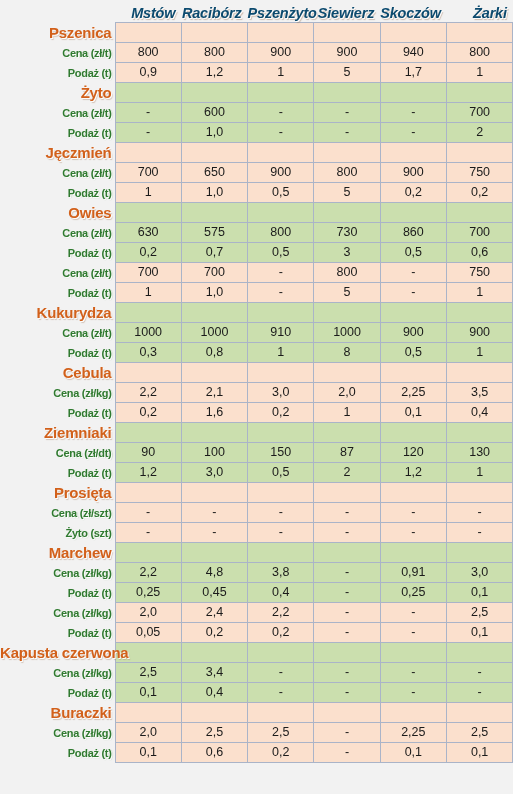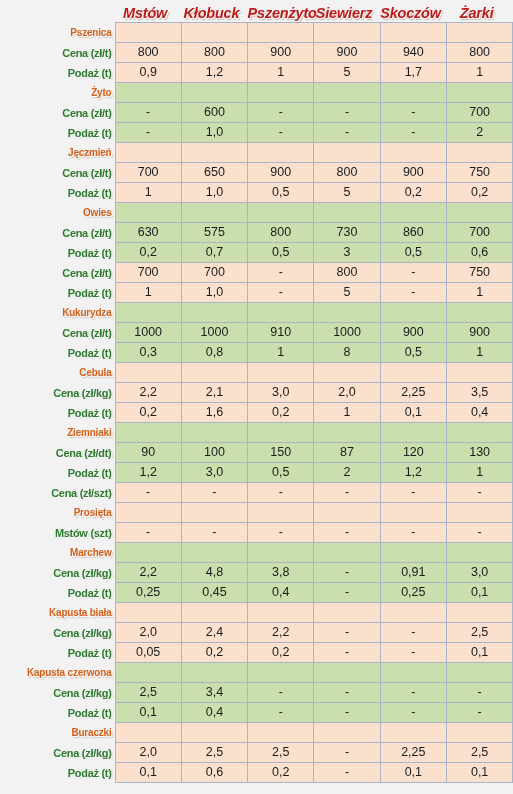--- a/index.html
+++ b/index.html
@@ -33,44 +33,44 @@
     background: transparent;
     border: none;
     height: 21px;
     padding: 0;
   }
   thead th.city {
     background: transparent;
     border: none;
     height: 21px;
     padding: 0 6px 1px 0;
-    text-align: center;
+    text-align: right;
     vertical-align: bottom;
     font-style: italic;
     font-weight: bold;
     font-size: 14.5px;
-    color: #b91c1c;
+    color: #0c4a6e;
     white-space: nowrap;
     text-shadow: 1px 1px 0 rgba(255,255,255,0.95), 1.6px 1.6px 1px rgba(160,120,90,0.45);
     letter-spacing: -0.2px;
   }
 
   
   td.rowlabel {
     background: transparent;
     border: none;
     padding: 0 3px 0 0;
     text-align: right;
     vertical-align: middle;
     white-space: nowrap;
     height: 19px;
   }
   td.rowlabel.group {
     font-weight: bold;
-    font-size: 10px;
+    font-size: 15px;
     color: #d2601a;
     text-shadow: 1px 1px 0 rgba(255,255,255,0.95), 1.5px 1.5px 1px rgba(165,125,95,0.4);
     letter-spacing: -0.2px;
     margin-left: 37px;
   }
   td.rowlabel.sub {
     font-weight: bold;
     font-size: 11px;
     color: #2f7a2f;
     text-shadow: 1px 1px 0 rgba(255,255,255,0.95), 1.3px 1.3px 1px rgba(120,160,110,0.45);
@@ -103,21 +103,21 @@
         <col class="data-col">
         <col class="data-col">
       <col class="data-col">
         <col class="data-col">
         <col class="data-col">
     </colgroup>
     <thead>
       <tr>
         <th class="corner"></th>
       <th class="city">Mstów</th>
-          <th class="city">Kłobuck</th>
+          <th class="city">Racibórz</th>
           <th class="city">Pszenżyto</th>
           <th class="city">Siewierz</th>
           <th class="city">Skoczów</th>
           <th class="city">Żarki</th>
         </tr>
     </thead>
     <tbody id="tbody">
         <tr class="peach grouprow">
           <td class="rowlabel group">Pszenica</td>
           <td class="cell"></td>
@@ -318,40 +318,40 @@
         </tr>
         <tr class="green">
           <td class="rowlabel sub">Podaż (t)</td>
           <td class="cell">1,2</td>
           <td class="cell">3,0</td>
           <td class="cell">0,5</td>
           <td class="cell">2</td>
           <td class="cell">1,2</td>
           <td class="cell">1</td>
         </tr>
-        <tr class="peach">
-          <td class="rowlabel sub">Cena (zł/szt)</td>
-          <td class="cell">-</td>
-          <td class="cell">-</td>
-          <td class="cell">-</td>
-          <td class="cell">-</td>
-          <td class="cell">-</td>
-          <td class="cell">-</td>
-        </tr>
         <tr class="peach grouprow">
           <td class="rowlabel group">Prosięta</td>
           <td class="cell"></td>
           <td class="cell"></td>
           <td class="cell"></td>
           <td class="cell"></td>
           <td class="cell"></td>
           <td class="cell"></td>
         </tr>
         <tr class="peach">
-          <td class="rowlabel sub">Mstów (szt)</td>
+          <td class="rowlabel sub">Cena (zł/szt)</td>
+          <td class="cell">-</td>
+          <td class="cell">-</td>
+          <td class="cell">-</td>
+          <td class="cell">-</td>
+          <td class="cell">-</td>
+          <td class="cell">-</td>
+        </tr>
+        <tr class="peach">
+          <td class="rowlabel sub">Żyto (szt)</td>
           <td class="cell">-</td>
           <td class="cell">-</td>
           <td class="cell">-</td>
           <td class="cell">-</td>
           <td class="cell">-</td>
           <td class="cell">-</td>
         </tr>
         <tr class="green grouprow">
           <td class="rowlabel group">Marchew</td>
           <td class="cell"></td>
@@ -371,29 +371,20 @@
           <td class="cell">3,0</td>
         </tr>
         <tr class="green">
           <td class="rowlabel sub">Podaż (t)</td>
           <td class="cell">0,25</td>
           <td class="cell">0,45</td>
           <td class="cell">0,4</td>
           <td class="cell">-</td>
           <td class="cell">0,25</td>
           <td class="cell">0,1</td>
-        </tr>
-        <tr class="peach grouprow">
-          <td class="rowlabel group">Kapusta biała</td>
-          <td class="cell"></td>
-          <td class="cell"></td>
-          <td class="cell"></td>
-          <td class="cell"></td>
-          <td class="cell"></td>
-          <td class="cell"></td>
         </tr>
         <tr class="peach">
           <td class="rowlabel sub">Cena (zł/kg)</td>
           <td class="cell">2,0</td>
           <td class="cell">2,4</td>
           <td class="cell">2,2</td>
           <td class="cell">-</td>
           <td class="cell">-</td>
           <td class="cell">2,5</td>
         </tr>

